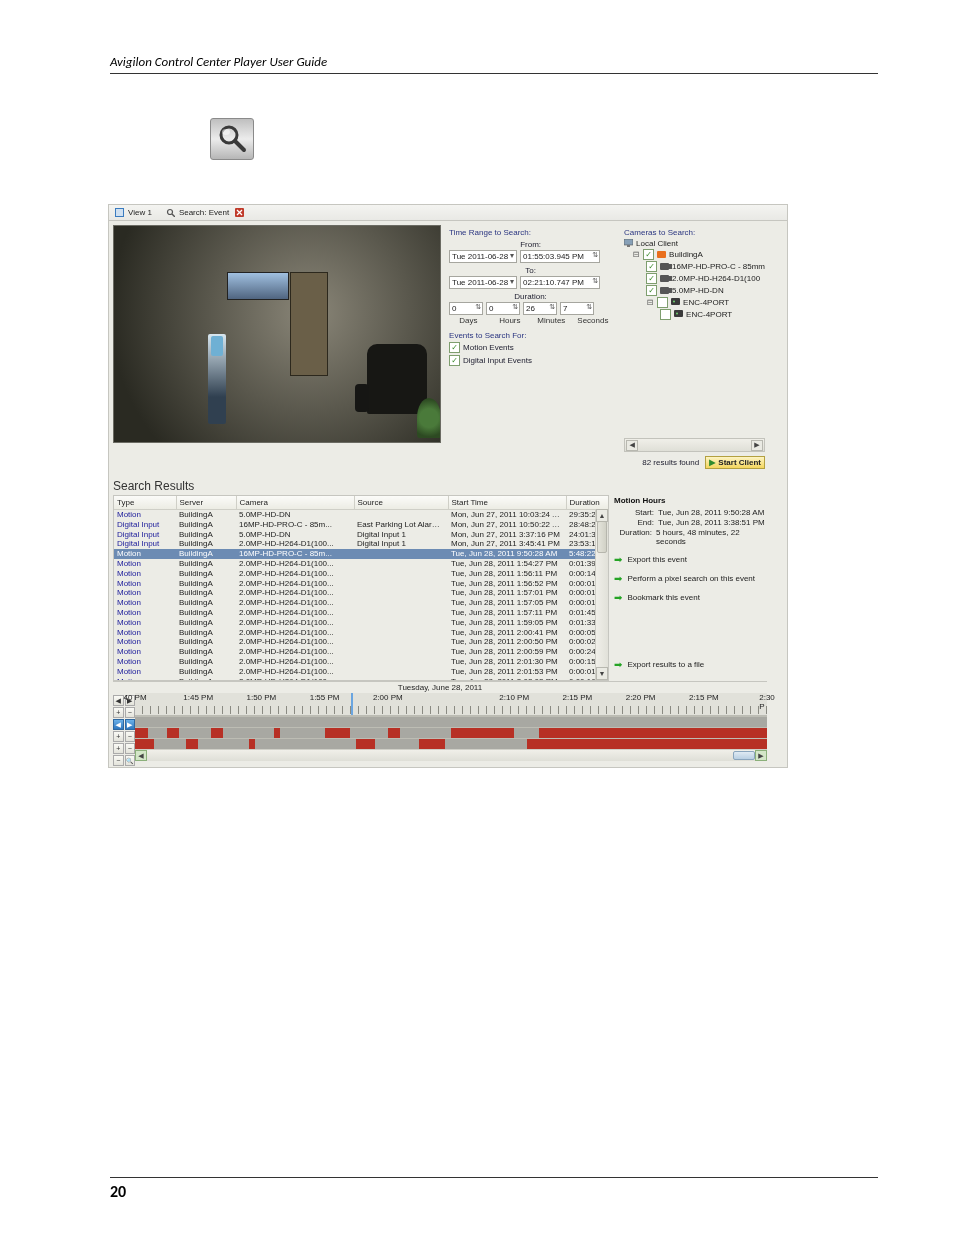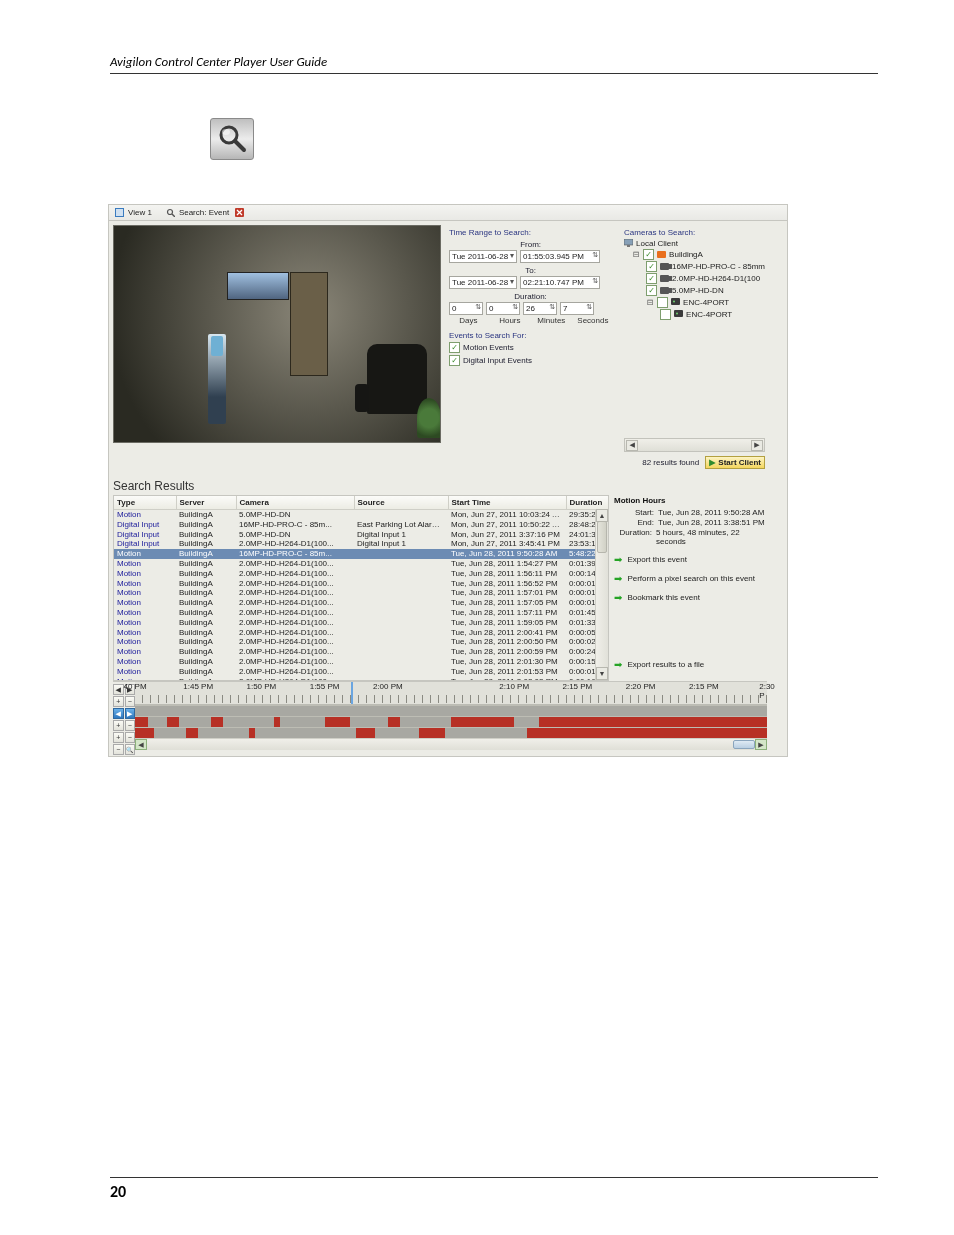--- a/index.html
+++ b/index.html
@@ -103,21 +103,21 @@
   .scrollbar-h { height:12px; background: linear-gradient(#f0efe9,#dfdfd7); border:1px solid #c3c3bc; margin-top:26px; display:flex; justify-content:space-between; align-items:center; padding:0 1px; }
   .sb-btn { width:10px; height:9px; background:#eaeae3; border:1px solid #b8b8b0; display:flex; align-items:center; justify-content:center; font-size:7px; color:#444; }
   .rfoot { display:flex; justify-content:flex-end; align-items:center; gap:6px; margin-top:4px; font-size:8px; color:#223; }
   .btn-yellow { background:linear-gradient(#fdf4c3,#f4d65e); border:1px solid #b3a040; padding:1px 3px; display:flex; align-items:center; gap:3px; font-weight:bold; color:#222; cursor:pointer; }
   .btn-yellow .gicon { color:#2e8b2e; }
 
   .sr-header { margin-top:6px; font-size:12px; color:#333; }
   .sr-split { display:flex; gap:4px; margin-top:2px; }
   .sr-table-wrap { width: 494px; border:1px solid #c6c6c0; height:184px; overflow:hidden; position:relative; background:#ecece6; }
   .sr-table { width:100%; border-collapse: collapse; font-size:8px; table-layout:fixed; }
-  .sr-table th { background: linear-gradient(#fbfbf8,#ecece4); border-right:1px solid #cfcfc7; border-bottom:1px solid #cfcfc7; text-align:left; padding:1px 3px; font-weight:bold; color:#222; height:11px; }
+  .sr-table th { background: linear-gradient(#fbfbf8,#ecece4); border-right:1px solid #cfcfc7; border-bottom:1px solid #cfcfc7; text-align:left; padding:1px 3px; font-weight:normal; color:#222; height:11px; }
   .sr-table td { padding:0 3px; color:#222; white-space:nowrap; overflow:hidden; text-overflow:ellipsis; line-height:9.8px; }
   .sr-table td:first-child { color: #1a1a9a; }
   .sr-table tbody tr.sel td { background: #6c8bb3; color:#fff; }
   .sr-table tbody tr.sel td:first-child { color:#fff; }
   .sr-scroll { position:absolute; right:0; top:13px; bottom:0; width:12px; background:linear-gradient(90deg,#f0efe9,#e1e1d9); border-left:1px solid #cfcfc7; }
   .sr-scroll .stop, .sr-scroll .sbot { height:11px; background:#eaeae3; border:1px solid #b8b8b0; display:flex; align-items:center; justify-content:center; font-size:7px; color:#444; }
   .sr-scroll .sbot { position:absolute; bottom:0; left:0; right:0; }
   .sr-scroll .sthumb { position:absolute; top:12px; left:1px; right:1px; height:30px; background:linear-gradient(90deg,#e4e4db,#d1d1c6); border:1px solid #b6b6ad; border-radius:2px; }
 
   .detail-panel { flex:1; font-size:8px; background:#ecece6; border:1px solid transparent; }
@@ -514,20 +514,21 @@
               <span>Bookmark this event</span>
             </div>
           <div class="act-link">
               <span class="arrow">➡</span>
               <span>Export results to a file</span>
             </div>
         </div>
       </div>
 
       <div class="timeline">
+        <div class="tl-date">Tuesday, June 28, 2011</div>
         <div class="tl-layout">
           <div class="tl-controls">
             <div class="cc">
                 <div class="cbtn">◀</div>
                 <div class="cbtn">▶</div>
               </div>
             <div class="cc">
                 <div class="cbtn">+</div>
                 <div class="cbtn">−</div>
               </div>

